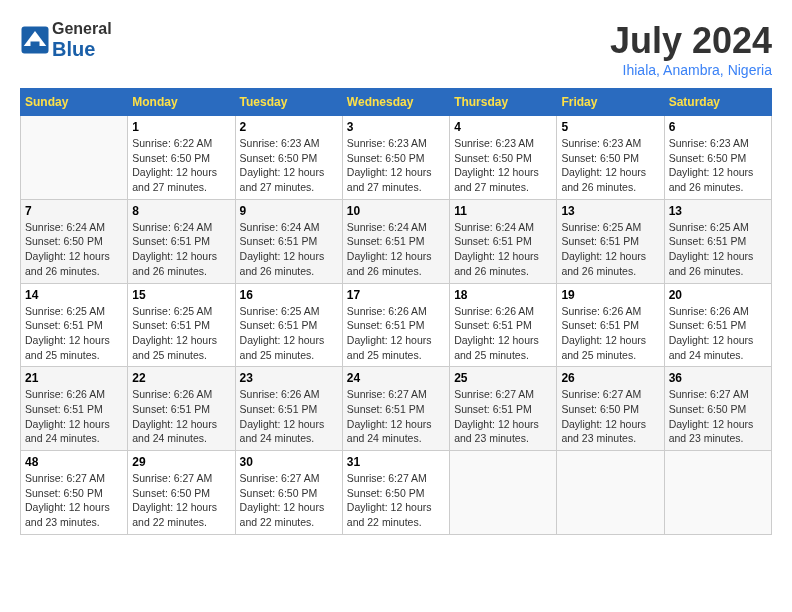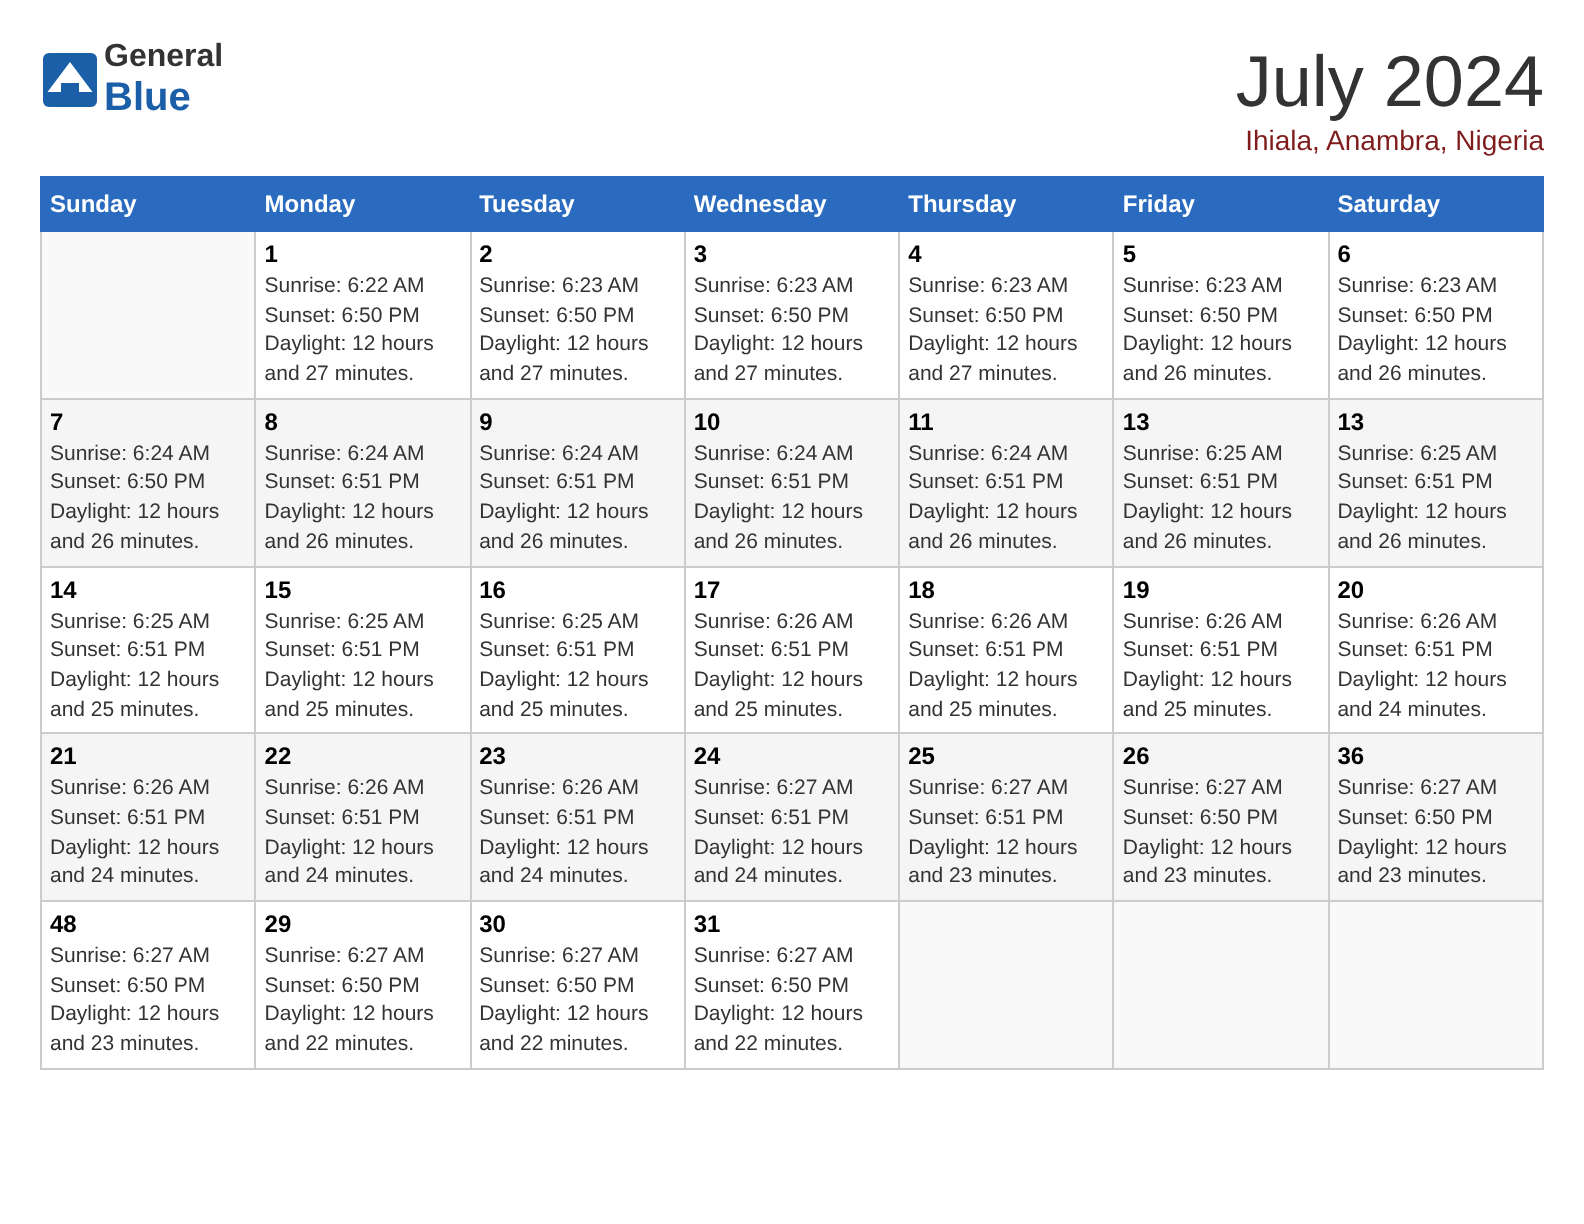--- a/index.html
+++ b/index.html
@@ -26,35 +26,35 @@
     .logo-icon {
       width: 30px;
       height: 30px;
       margin-right: 2px;
     }
     .title-block {
       text-align: right;
     }
     .main-title {
       font-size: 36px;
-      font-weight: normal;
+      font-weight: bold;
       color: #333;
     }
     .subtitle {
       font-size: 14px;
-      color: #7f1d1d;
+      color: #3b82f6;
     }
     table {
       width: 100%;
       border-collapse: collapse;
       font-size: 11px;
     }
     thead tr th {
       background-color: #2a6bbf;
-      color: #ffffff;
+      color: #fde047;
       padding: 6px 4px;
       text-align: left;
       font-size: 12px;
       border: 1px solid #2a6bbf;
     }
     tbody tr td {
       border: 1px solid #ccc;
       padding: 4px 4px;
       vertical-align: top;
       background: #fff;

